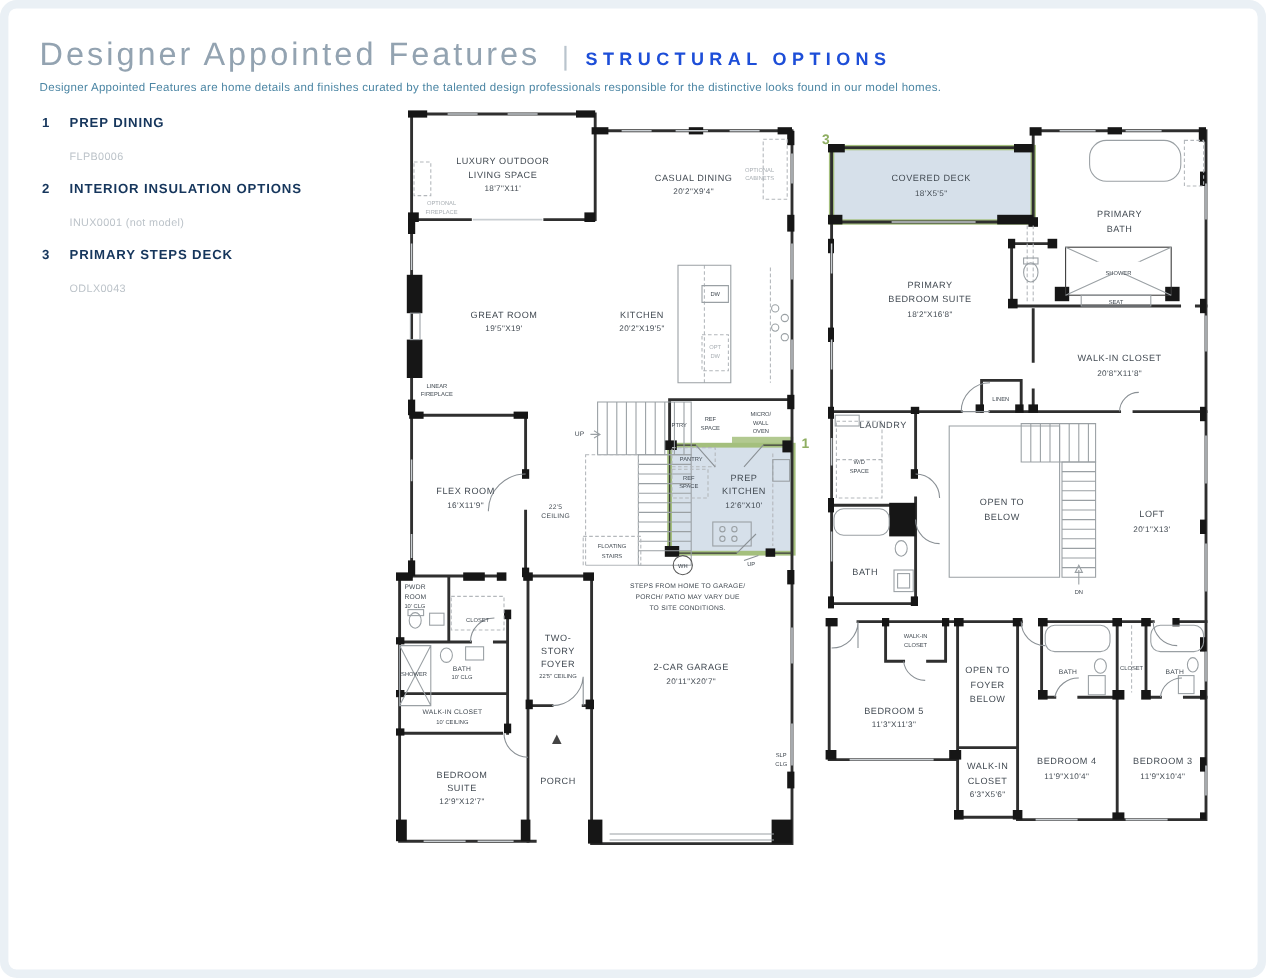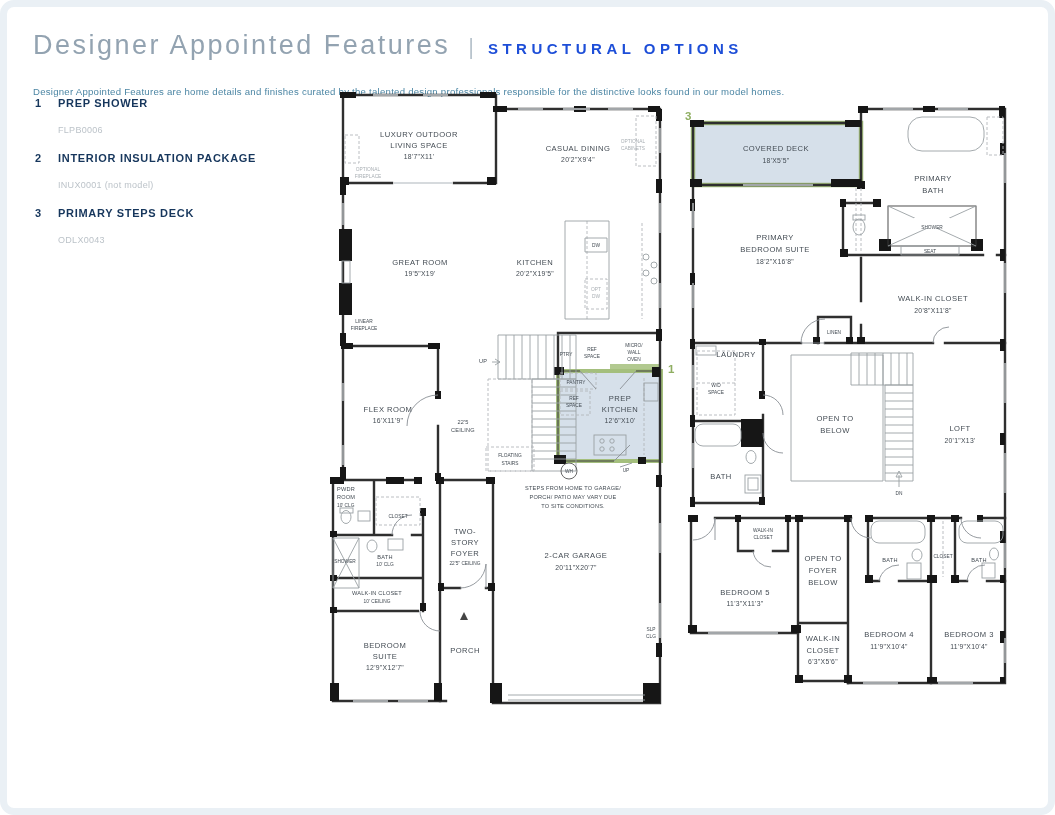--- a/index.html
+++ b/index.html
@@ -3,21 +3,21 @@
 <meta charset="utf-8">
 <style>
   html,body{margin:0;padding:0;background:#fff;}
   body{width:1055px;height:815px;position:relative;overflow:hidden;font-family:"Liberation Sans",sans-serif;}
   .frame{position:absolute;inset:0;border:7px solid #eaf0f5;border-radius:14px;pointer-events:none;z-index:50;}
   header{position:absolute;left:33px;top:30px;}
   .title-row{display:flex;align-items:baseline;}
   h1{margin:0;font-family:Liberation Sans, sans-serif;font-weight:400;color:#93a3b1;font-size:27px;letter-spacing:2.5px;}
   .tdiv{color:#b9c4cd;font-size:22px;margin:0 14px 0 18px;font-weight:200;}
   .ttag{color:#1d4ed8;font-size:15px;letter-spacing:4.5px;font-weight:600;}
-  .desc{margin:25px 0 0 0;color:#4c86a4;font-size:9.6px;letter-spacing:.25px;}
+  .desc{margin:7px 0 0 0;color:#4c86a4;font-size:9.6px;letter-spacing:.25px;}
   .legend{position:absolute;left:35px;top:97px;}
   .litem{margin-bottom:17px;}
   .lrow{display:flex;}
   .lnum{color:#16365c;font-weight:bold;font-size:11px;width:23px;}
   .ltitle{color:#16365c;font-weight:bold;font-size:11px;letter-spacing:.7px;}
   .lcode{color:#bcc3c9;font-size:9px;margin-left:23px;margin-top:16px;letter-spacing:.3px;}
   #floor1{position:absolute;left:328px;top:83px;}
   #floor2{position:absolute;left:683px;top:103px;}
   svg text{font-family:"Liberation Sans",sans-serif;fill:#434b53;}
   .rm{font-size:7.6px;letter-spacing:.45px;}
@@ -46,28 +46,28 @@
     <span class="tdiv">|</span>
     <span class="ttag">STRUCTURAL OPTIONS</span>
   </div>
   <p class="desc">Designer Appointed Features are home details and finishes curated by the talented design professionals responsible for the distinctive looks found in our model homes.</p>
 </header>
 
 <aside class="legend">
   <div class="litem">
     <div class="lrow">
         <span class="lnum">1</span>
-        <span class="ltitle">PREP SHOWER</span>
+        <span class="ltitle">PREP DINING</span>
       </div>
     <div class="lcode">FLPB0006</div>
   </div>
   <div class="litem">
     <div class="lrow">
         <span class="lnum">2</span>
-        <span class="ltitle">INTERIOR INSULATION PACKAGE</span>
+        <span class="ltitle">INTERIOR INSULATION OPTIONS</span>
       </div>
     <div class="lcode">INUX0001 (not model)</div>
   </div>
   <div class="litem">
     <div class="lrow">
         <span class="lnum">3</span>
         <span class="ltitle">PRIMARY STEPS DECK</span>
       </div>
     <div class="lcode">ODLX0043</div>
   </div>

